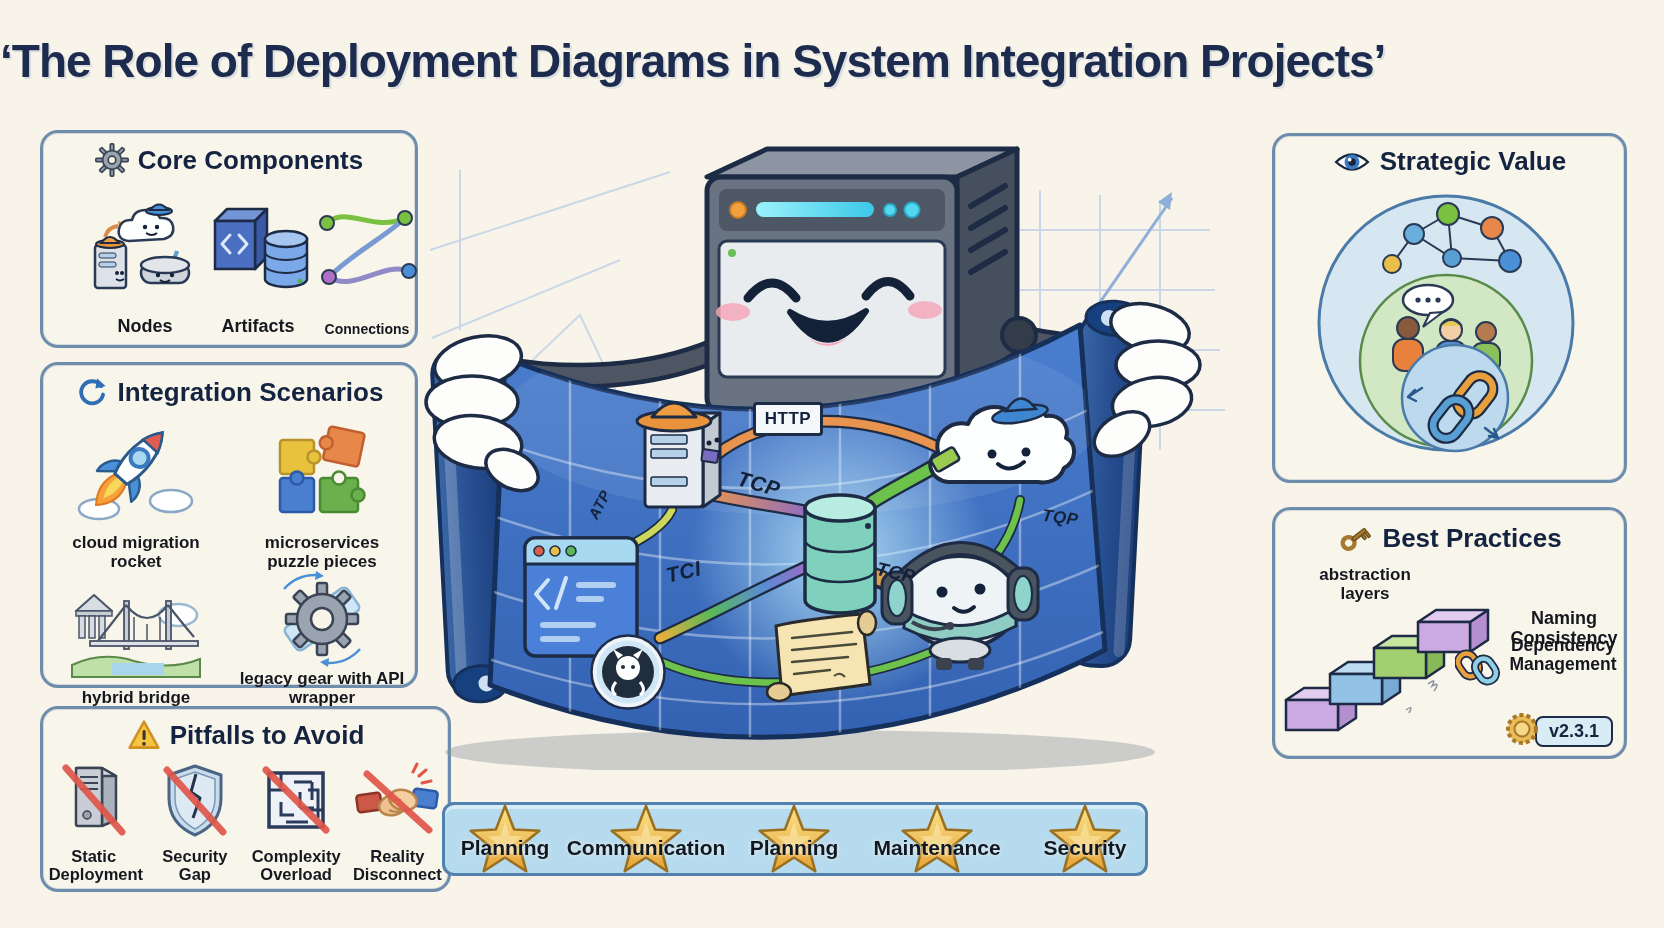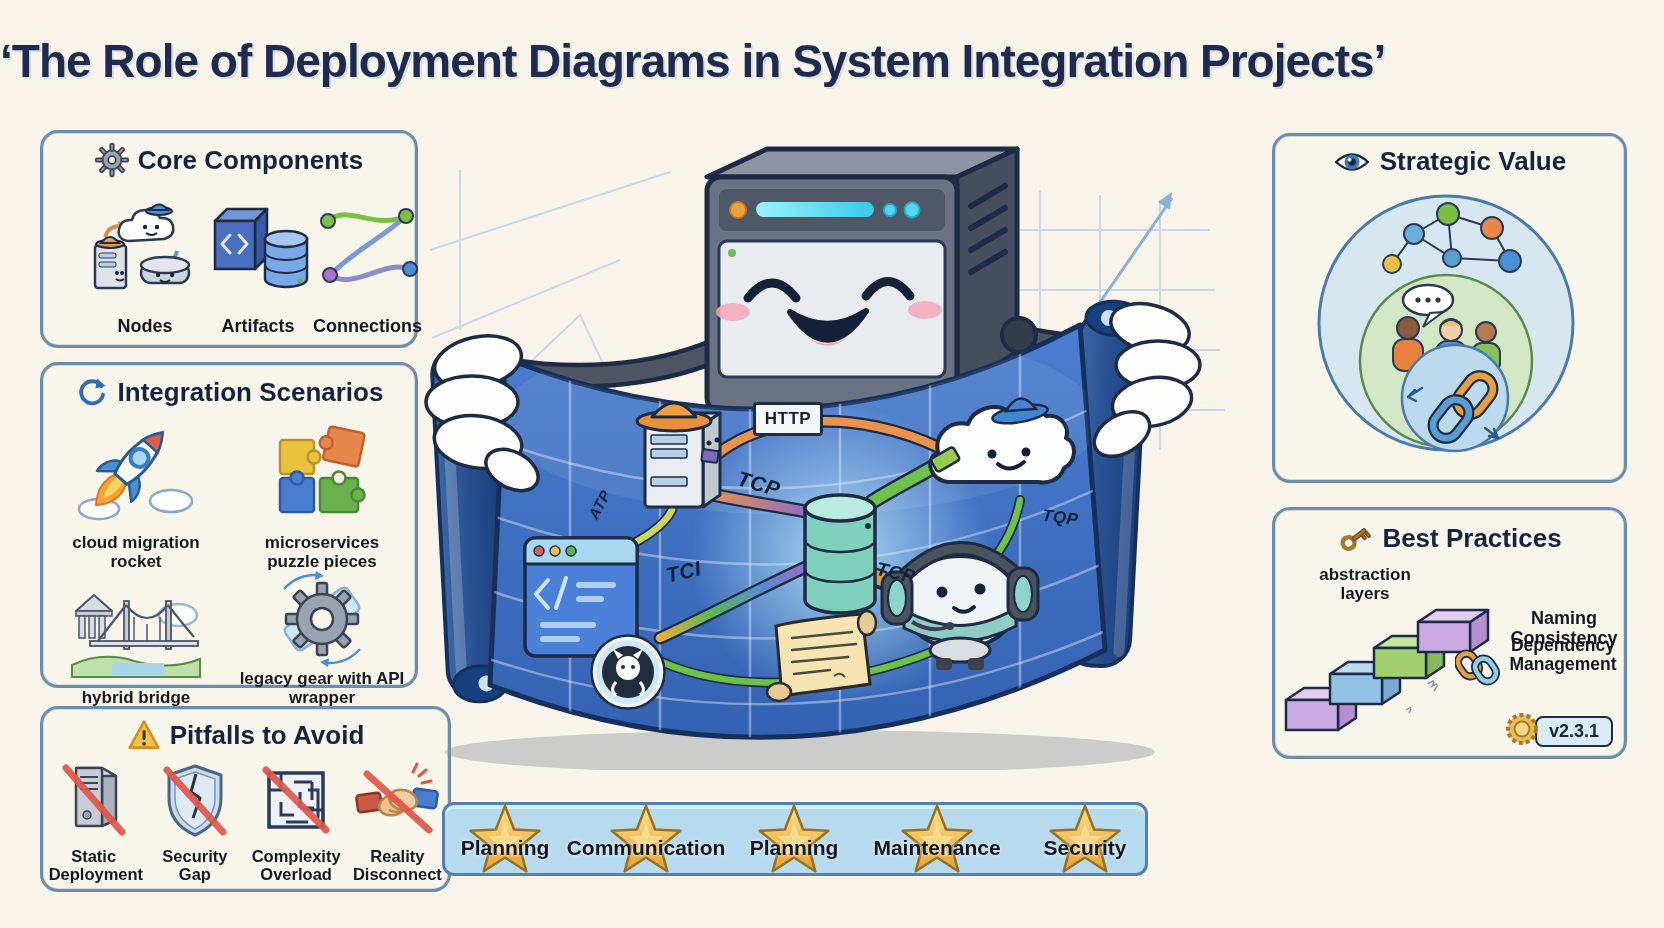--- a/index.html
+++ b/index.html
@@ -131,21 +131,21 @@
           <svg width="108" height="100" viewBox="0 0 108 100">
             <path d="M14,22 C34,4 60,32 92,17" fill="none" stroke="#7ac142" stroke-width="5" stroke-linecap="round"></path>
             <path d="M92,17 C72,36 40,52 16,76" fill="none" stroke="#7a9ad4" stroke-width="5" stroke-linecap="round"></path>
             <path d="M16,76 C40,92 70,60 96,70" fill="none" stroke="#8f8ac8" stroke-width="5" stroke-linecap="round"></path>
             <circle cx="14" cy="22" r="7" fill="#7ac142" stroke="#2a3a55" stroke-width="2"></circle>
             <circle cx="92" cy="17" r="7" fill="#7ac142" stroke="#2a3a55" stroke-width="2"></circle>
             <circle cx="16" cy="76" r="7" fill="#b070c8" stroke="#2a3a55" stroke-width="2"></circle>
             <circle cx="96" cy="70" r="7" fill="#4a90d9" stroke="#2a3a55" stroke-width="2"></circle>
           </svg>
         </div>
-        <div class="il" style="font-size:18px">Connections</div>
+        <div class="il" style="font-size:14px">Connections</div>
       </div>
     </div>
   </div>
 
   <div class="panel" id="panel-int" style="left:40px;top:362px;width:378px;height:326px;">
     <div class="hdr">
       <span>
         <svg width="34" height="34" viewBox="0 0 40 40">
           <path d="M31,13 A13,13 0 1 0 33,23" fill="none" stroke="#2f6db5" stroke-width="4.5" stroke-linecap="round"></path>
           <polygon points="26,4 36,13 24,16" fill="#2f6db5"></polygon>

